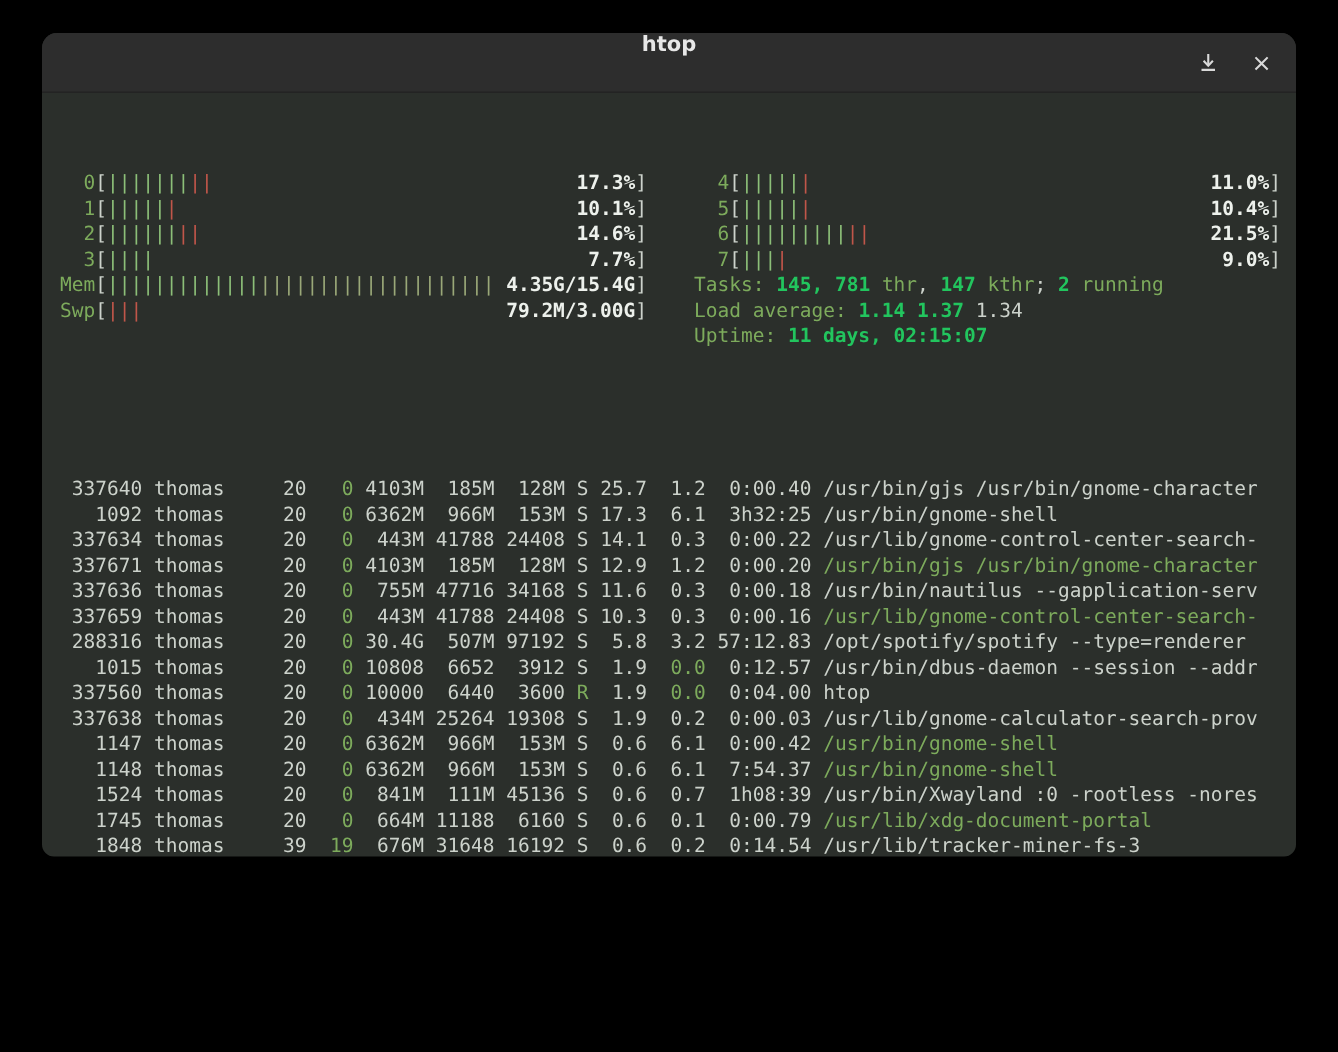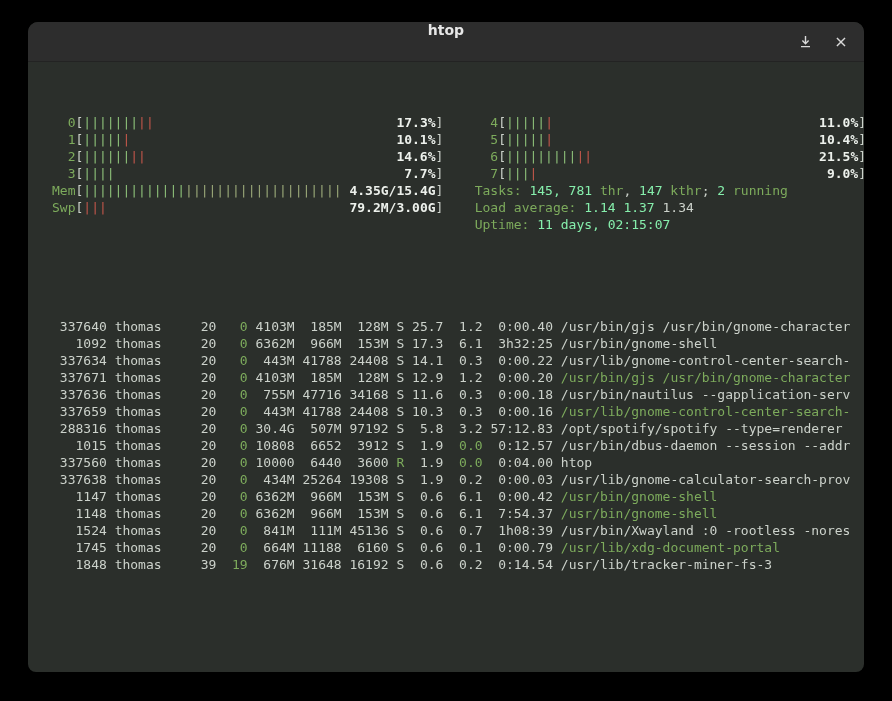--- a/index.html
+++ b/index.html
@@ -1,29 +1,29 @@
 <!DOCTYPE html>
 <html><head>
 <meta charset="utf-8">
 <style>
   html,body{margin:0;padding:0;width:892px;height:701px;background:#000;overflow:hidden;}
-  .window{position:absolute;left:28px;top:22px;width:836px;height:650px;background:#2b2f2b;
+  .window{position:absolute;left:28px;top:22px;width:836px;height:549px;background:#2b2f2b;
           border-radius:10px 10px 8px 8px;box-shadow:0 10px 34px rgba(0,0,0,.75);overflow:hidden;
           display:flex;flex-direction:column;}
   .titlebar{height:39px;flex:0 0 39px;background:#2d2d2d;position:relative;border-bottom:1px solid #232323;}
   .title{position:absolute;left:0;right:0;top:0;height:39px;line-height:39px;text-align:center;
          color:#e7e7e7;font:bold 14px "DejaVu Sans",sans-serif;}
   .tb-icons{position:absolute;right:14px;top:0;height:39px;display:flex;align-items:center;gap:18px;}
   .tb-btn{display:inline-flex;align-items:center;justify-content:center;width:18px;height:18px;cursor:pointer;}
   .tb-close{color:#d9d9d9;font:16px "DejaVu Sans",sans-serif;line-height:18px;}
   .term{flex:1;padding-top:18px;font:13px "DejaVu Sans Mono",monospace;line-height:17px;
         color:#ccd2cb;white-space:pre;overflow:hidden;}
-  .line{height:17px;padding-left:24px;overflow:hidden;}
+  .line{height:17px;padding-left:12px;overflow:hidden;}
   .g{color:#7dab5c;}
-  .b{color:#86efac;font-weight:normal;}
+  .b{color:#22c55e;font-weight:bold;}
   .n{color:#ccd2cb;}
   .val{color:#edf1ec;font-weight:bold;}
   .bar-green{color:#8cbf78;}
   .bar-red{color:#c0564a;}
   .bar-cache{color:#9aa878;}
   .c-g{color:#7dab5c;}
   .hdr{background:#5d9b4d;color:#10230d;}
   .hdr .sort{background:#3c6fb0;color:#0a1626;}
   .tabsline .tab{padding:0 5px;}
   .tab-main{background:#6f8a66;color:#0e1d12;}

